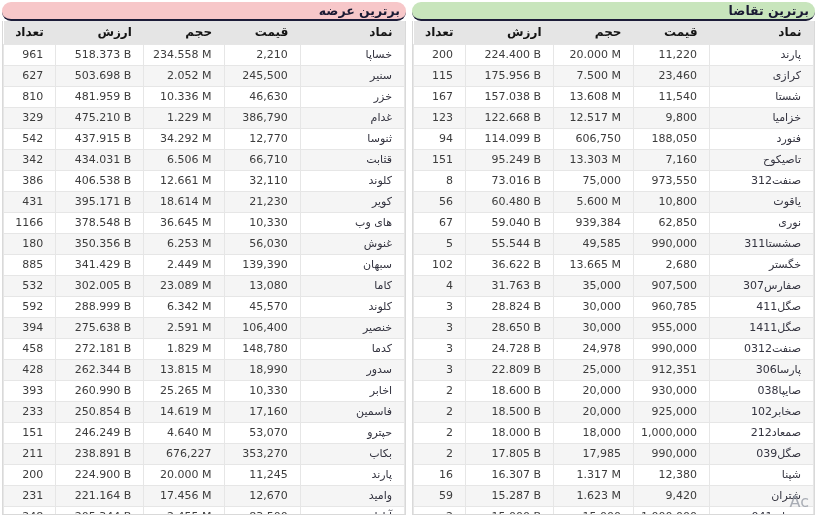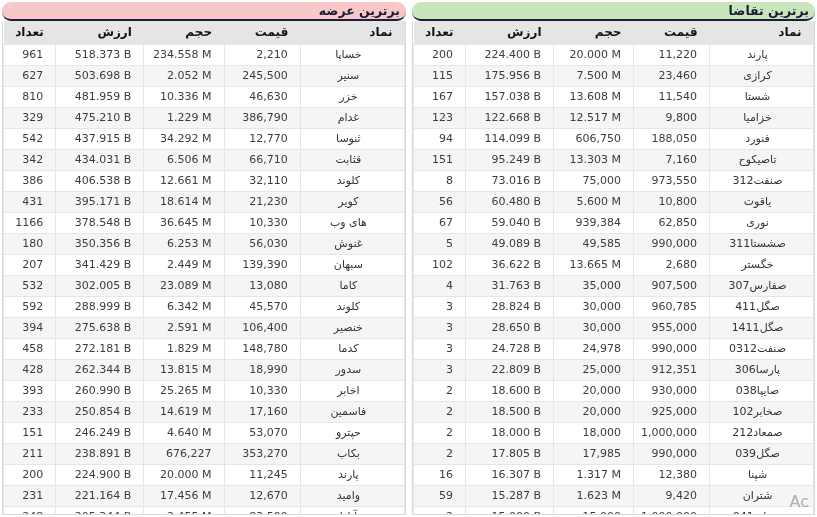--- a/index.html
+++ b/index.html
@@ -28,21 +28,21 @@
     height:23px; font-size:12px; font-weight:bold; color:#141414;
     text-align:right; padding:0 12px 0 4px; background:#e5e5e5; border:none;
     vertical-align:middle; white-space:nowrap;
   }
   tbody td {
     height:21px; font-size:11px; color:#3c3c3c; background:#ffffff;
     border:1px solid #e6e6e6; padding:0 12px 0 4px; text-align:right;
     vertical-align:middle; white-space:nowrap; overflow:hidden;
   }
   tbody tr:nth-child(even) td { background:#f5f5f5; }
-  td.symbol { direction:rtl; color:#33333f;text-align:center; }
+  td.symbol { direction:rtl; color:#33333f; }
   td.price, td.volume, td.value, td.count { direction:ltr; }
   col.c-symbol { width:26%; }
   col.c-price  { width:19%; }
   col.c-volume { width:20%; }
   col.c-value  { width:22%; }
   col.c-count  { width:13%; }
   .watermark {
     position:absolute; right:8px; bottom:6px; font-size:16px;
     color:rgba(150,155,165,0.8); font-weight:normal; pointer-events:none;
     font-family:"DejaVu Sans", sans-serif;
@@ -144,21 +144,21 @@
               <td class="price">56,030</td>
               <td class="volume">6.253 M</td>
               <td class="value">350.356 B</td>
               <td class="count">180</td>
             </tr>
             <tr>
               <td class="symbol">سبهان</td>
               <td class="price">139,390</td>
               <td class="volume">2.449 M</td>
               <td class="value">341.429 B</td>
-              <td class="count">207</td>
+              <td class="count">885</td>
             </tr>
             <tr>
               <td class="symbol">کاما</td>
               <td class="price">13,080</td>
               <td class="volume">23.089 M</td>
               <td class="value">302.005 B</td>
               <td class="count">532</td>
             </tr>
             <tr>
               <td class="symbol">کلوند</td>
@@ -325,21 +325,21 @@
               <td class="symbol">نوری</td>
               <td class="price">62,850</td>
               <td class="volume">939,384</td>
               <td class="value">59.040 B</td>
               <td class="count">67</td>
             </tr>
             <tr>
               <td class="symbol">صشستا311</td>
               <td class="price">990,000</td>
               <td class="volume">49,585</td>
-              <td class="value">49.089 B</td>
+              <td class="value">55.544 B</td>
               <td class="count">5</td>
             </tr>
             <tr>
               <td class="symbol">خگستر</td>
               <td class="price">2,680</td>
               <td class="volume">13.665 M</td>
               <td class="value">36.622 B</td>
               <td class="count">102</td>
             </tr>
             <tr>

